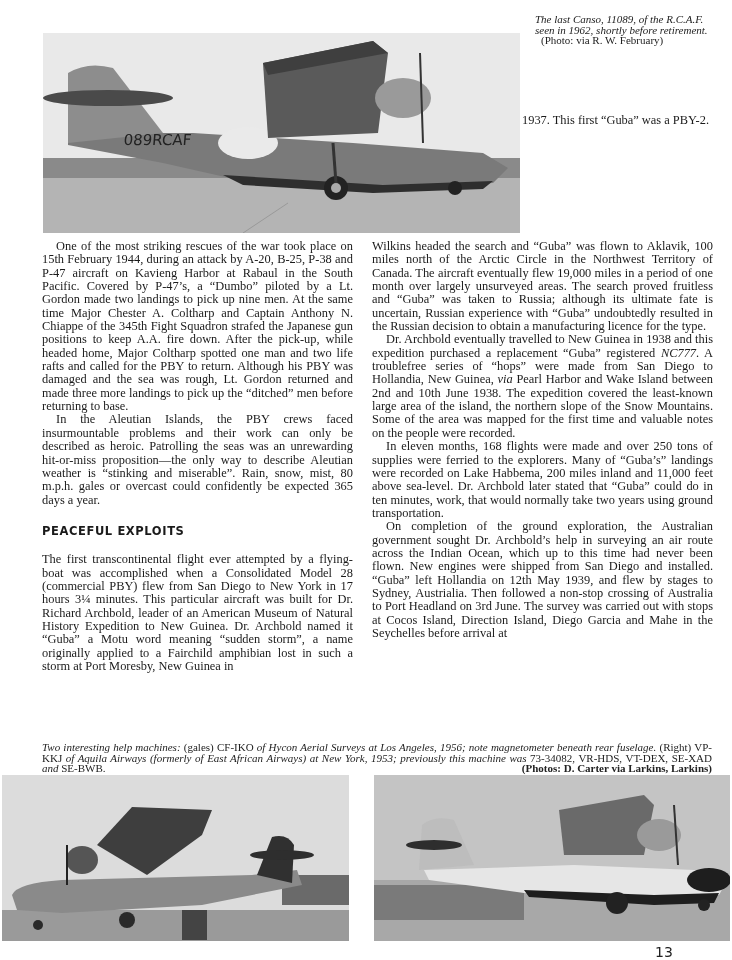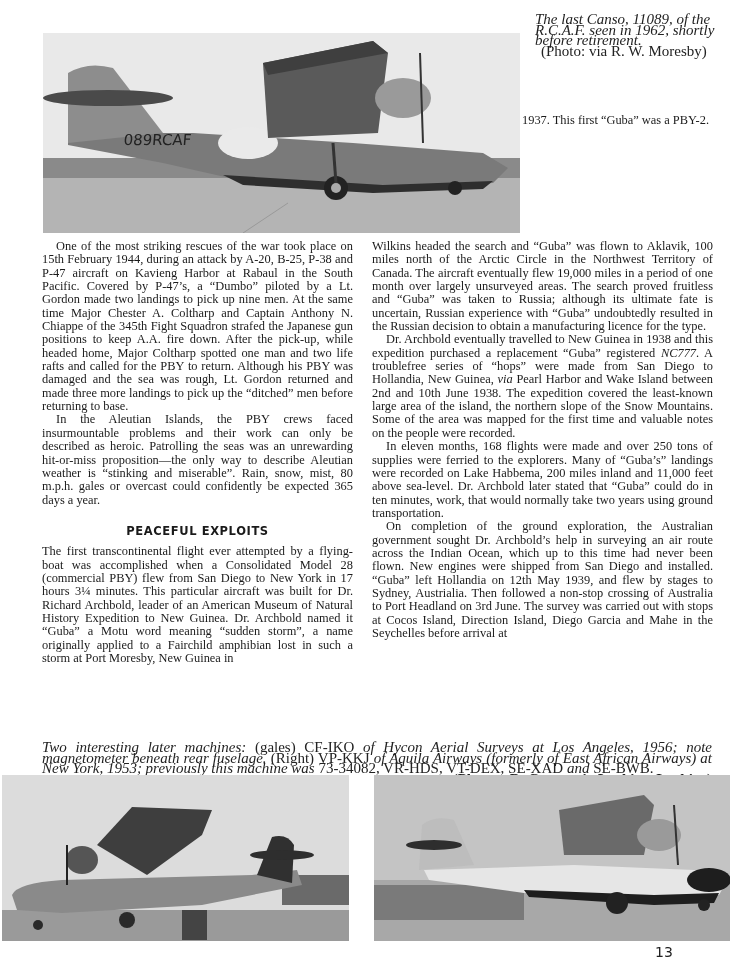--- a/index.html
+++ b/index.html
@@ -6,39 +6,39 @@
   body { width: 732px; height: 960px; position: relative; overflow: hidden;
          font-family: "Liberation Serif", "DejaVu Serif", serif; color: #1a1a1a; }
 
   .photo { position: absolute; overflow: hidden; background: #cfcfcf; }
   .photo svg { width: 100%; height: 100%; display: block; }
 
   #photo-top { left: 43px; top: 33px; width: 477px; height: 200px; }
   #photo-bl  { left: 2px;  top: 775px; width: 347px; height: 166px; }
   #photo-br  { left: 374px; top: 775px; width: 356px; height: 166px; }
 
-  .caption { position: absolute; font-size: 15px; line-height: 10.6px; color: #222; }
+  .caption { position: absolute; font-size: 11px; line-height: 10.6px; color: #222; }
   .caption i { font-style: italic; }
   #caption-top { left: 535px; top: 14px; width: 180px; }
   #caption-top .credit { display: block; padding-left: 6px; font-style: normal; }
 
   #caption-bottom { left: 42px; top: 742px; width: 670px; text-align: justify; }
   #caption-bottom .credit { float: right; font-style: normal; font-weight: bold; }
 
   .col { position: absolute; font-size: 12.4px; line-height: 13.35px; text-align: justify; }
   .col p { margin: 0; text-indent: 14px; }
   .col p.noindent { text-indent: 0; }
 
   #col-right-top { left: 522px; top: 86px; width: 192px; margin-top: 28px; }
   #col-left { left: 42px; top: 240px; width: 311px; }
   #col-right { left: 372px; top: 240px; width: 341px; }
   #col-right p.first { text-indent: 0; }
 
   .heading { font-family: "DejaVu Sans", "Liberation Sans", sans-serif; font-weight: bold;
-             font-size: 11.5px; letter-spacing: 0.6px; text-align: center; margin: 18px 0 7px 0;
+             font-size: 11.5px; letter-spacing: 0.6px; margin: 18px 0 15px 0;
              color: #1a1a1a; }
 
   #page-number { position: absolute; left: 655px; top: 944px; font-family: "DejaVu Sans", sans-serif;
                  font-size: 14px; color: #222; }
 </style>
 </head>
 <body>
 
 <div class="photo" id="photo-top">
   <svg viewBox="0 0 477 200" preserveAspectRatio="none">
@@ -64,21 +64,21 @@
 
     <circle cx="293" cy="155" r="12" fill="#222"></circle>
     <circle cx="293" cy="155" r="5" fill="#aaa"></circle>
     <circle cx="412" cy="155" r="7" fill="#222"></circle>
     <line x1="290" y1="110" x2="293" y2="150" stroke="#333" stroke-width="3"></line>
   </svg>
 </div>
 
 <div class="caption" id="caption-top">
   <i>The last Canso, 11089, of the R.C.A.F. seen in 1962, shortly before retirement.</i>
-  <span class="credit">(Photo: via R. W. Moresby)</span>
+  <span class="credit">(Photo: via R. W. February)</span>
 </div>
 
 <div class="col" id="col-right-top">
   <p class="noindent">1937.  This first “Guba” was a PBY-2.</p>
 </div>
 
 <div class="col" id="col-left">
   <p>One of the most striking rescues of the war took place on 15th February 1944, during an attack by A-20, B-25, P-38 and P-47 aircraft on Kavieng Harbor at Rabaul in the South Pacific.  Covered by P-47’s, a “Dumbo” piloted by a Lt. Gordon made two landings to pick up nine men.  At the same time Major Chester A. Coltharp and Captain Anthony N. Chiappe of the 345th Fight Squadron strafed the Japanese gun positions to keep A.A. fire down.  After the pick-up, while headed home, Major Coltharp spotted one man and two life rafts and called for the PBY to return.  Although his PBY was damaged and the sea was rough, Lt. Gordon returned and made three more landings to pick up the “ditched” men before returning to base.</p>
   <p>In the Aleutian Islands, the PBY crews faced insurmountable problems and their work can only be described as heroic.  Patrolling the seas was an unrewarding hit-or-miss proposition—the only way to describe Aleutian weather is “stinking and miserable”.  Rain, snow, mist, 80 m.p.h. gales or overcast could confidently be expected 365 days a year.</p>
   <div class="heading">PEACEFUL EXPLOITS</div>
@@ -86,21 +86,21 @@
 </div>
 
 <div class="col" id="col-right">
   <p class="first">Wilkins headed the search and “Guba” was flown to Aklavik, 100 miles north of the Arctic Circle in the Northwest Territory of Canada.  The aircraft eventually flew 19,000 miles in a period of one month over largely unsurveyed areas.  The search proved fruitless and “Guba” was taken to Russia; although its ultimate fate is uncertain, Russian experience with “Guba” undoubtedly resulted in the Russian decision to obtain a manufacturing licence for the type.</p>
   <p><span>Dr. Archbold eventually travelled to New Guinea in 1938 and this expedition purchased a replacement “Guba” registered </span><i>NC777</i><span>.  A troublefree series of “hops” were made from San Diego to Hollandia, New Guinea, </span><i>via</i><span> Pearl Harbor and Wake Island between 2nd and 10th June 1938.  The expedition covered the least-known large area of the island, the northern slope of the Snow Mountains.  Some of the area was mapped for the first time and valuable notes on the people were recorded.</span></p>
   <p>In eleven months, 168 flights were made and over 250 tons of supplies were ferried to the explorers. Many of “Guba’s” landings were recorded on Lake Habbema, 200 miles inland and 11,000 feet above sea-level.  Dr. Archbold later stated that “Guba” could do in ten minutes, work, that would normally take two years using ground transportation.</p>
   <p>On completion of the ground exploration, the Australian government sought Dr. Archbold’s help in surveying an air route across the Indian Ocean, which up to this time had never been flown.  New engines were shipped from San Diego and installed. “Guba” left Hollandia on 12th May 1939, and flew by stages to Sydney, Austrialia.  Then followed a non-stop crossing of Australia to Port Headland on 3rd June.  The survey was carried out with stops at Cocos Island, Direction Island, Diego Garcia and Mahe in the Seychelles before arrival at</p>
 </div>
 
 <div class="caption" id="caption-bottom">
-  <i>Two interesting later machines:</i><span> (gales) CF-IKO </span><i>of Hycon Aerial Surveys at Los Angeles, 1956; note magnetometer beneath rear fuselage.</i><span>  (Right) VP-KKJ </span><i>of Aquila Airways (formerly of East African Airways) at New York, 1953; previously this machine was</i><span> 73-34082, VR-HDS, VT-DEX, SE-XAD </span><i>and</i><span> SE-BWB.</span>
+  <i>Two interesting help machines:</i><span> (gales) CF-IKO </span><i>of Hycon Aerial Surveys at Los Angeles, 1956; note magnetometer beneath rear fuselage.</i><span>  (Right) VP-KKJ </span><i>of Aquila Airways (formerly of East African Airways) at New York, 1953; previously this machine was</i><span> 73-34082, VR-HDS, VT-DEX, SE-XAD </span><i>and</i><span> SE-BWB.</span>
   <span class="credit">(Photos: D. Carter via Larkins, Larkins)</span>
 </div>
 
 <div class="photo" id="photo-bl">
   <svg viewBox="0 0 347 166" preserveAspectRatio="none">
     <rect width="347" height="166" fill="#dcdcdc"></rect>
     <rect x="0" y="135" width="347" height="31" fill="#9a9a9a"></rect>
     <rect x="280" y="100" width="67" height="30" fill="#6a6a6a"></rect>
     <path d="M10,120 Q15,108 60,105 L250,100 L295,95 L300,110 L200,130 L60,138 L15,135 Z" fill="#8a8a8a"></path>
     <path d="M95,70 L130,32 L210,35 L200,60 L145,100 Z" fill="#3e3e3e"></path>

